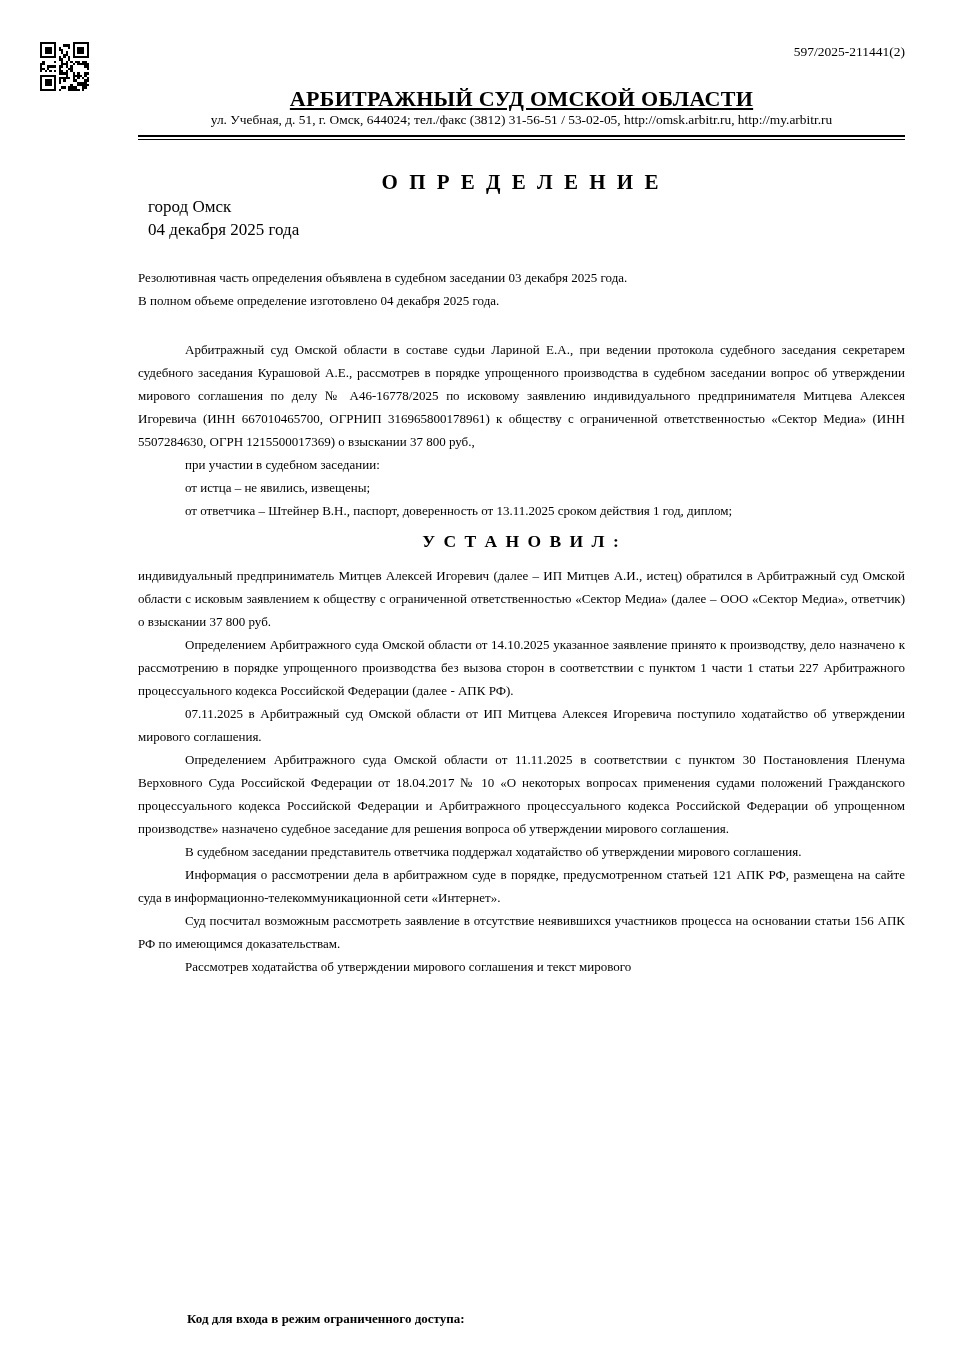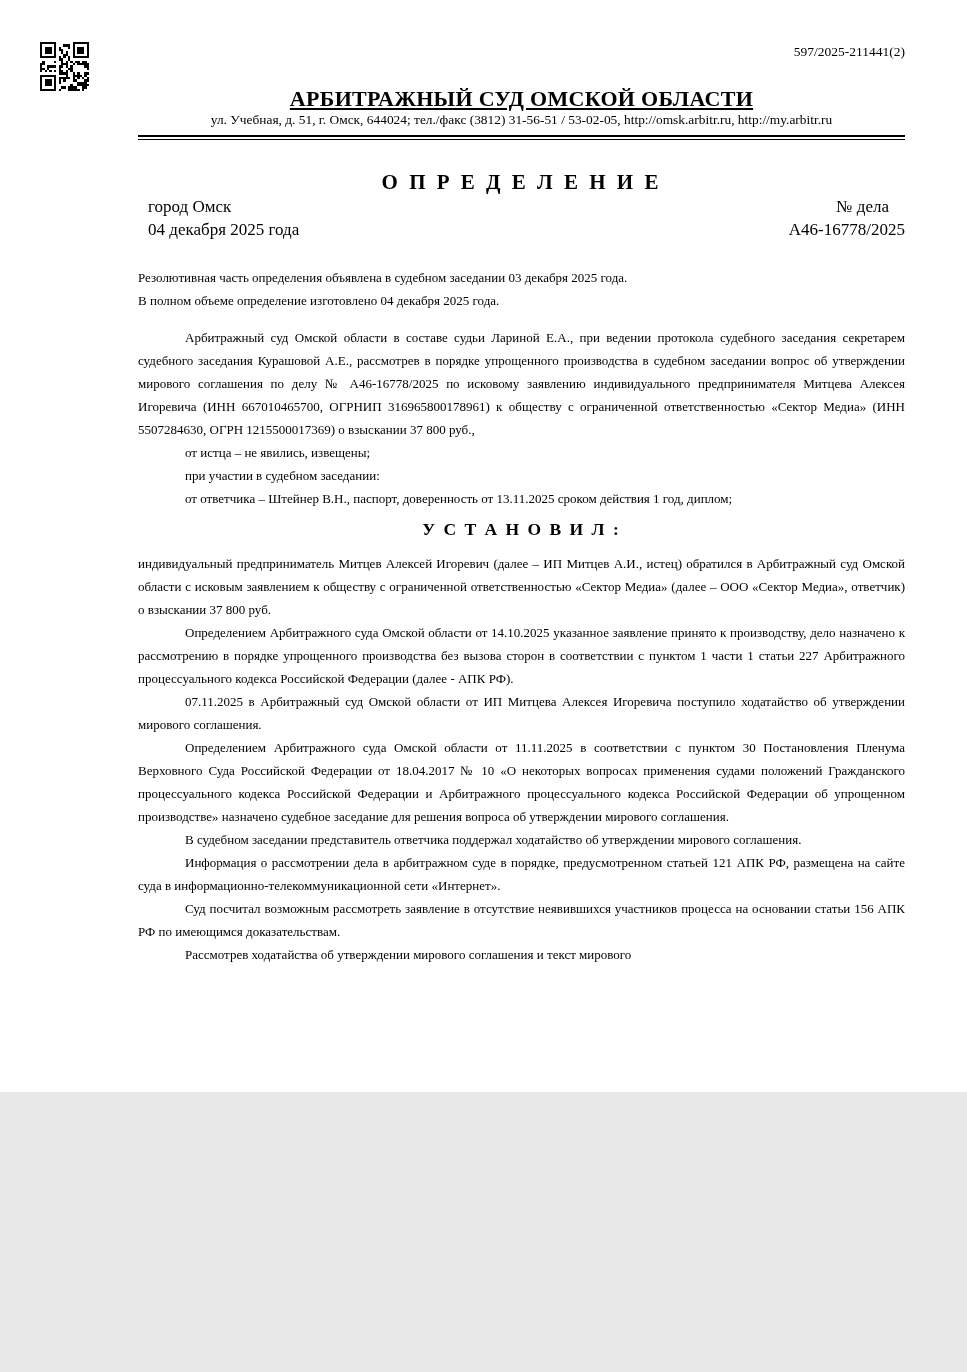--- a/index.html
+++ b/index.html
@@ -1,20 +1,20 @@
 <!DOCTYPE html>
 <html><head>
 <meta charset="utf-8">
 <style>
   * { box-sizing: border-box; }
   html, body { margin: 0; padding: 0; background: #e8e8e8; }
   .page {
     position: relative;
     width: 967px;
-    height: 1092px;
+    height: 1372px;
     margin: 0 auto;
     background: #ffffff;
     color: #000000;
     font-family: "Liberation Serif", "DejaVu Serif", serif;
     overflow: hidden;
   }
   .qr {
     position: absolute;
     left: 40px;
     top: 42px;
@@ -65,21 +65,21 @@
   .case-row {
     display: flex;
     justify-content: space-between;
     font-size: 17px;
     line-height: 23px;
   }
   .case-left { padding-left: 10px; }
   .case-right { text-align: right; }
   .case-label { padding-right: 16px; }
   .intro { margin-top: 25px; }
-  .preamble { margin-top: 14px; font-family: Liberation Serif, serif; }
+  .preamble { margin-top: 26px; font-family: Liberation Serif, serif; }
   .para {
     margin: 0;
     font-size: 13px;
     line-height: 23px;
     text-align: justify;
   }
   .indent { text-indent: 47px; }
   .ustanovil {
     margin: 8px 0 11px 0;
     text-align: center;
@@ -116,35 +116,31 @@
 
     <div class="double-rule"></div>
 
     <h1 class="doc-title">О П Р Е Д Е Л Е Н И Е</h1>
 
     <div class="case-row">
       <div class="case-left">
         <div>город Омск</div>
         <div>04 декабря 2025 года</div>
       </div>
-      <div class="case-right">
-        <div class="case-label">№ дела</div>
-        <div>А46-16778/2025</div>
-      </div>
     </div>
 
     <div class="intro">
       <p class="para">Резолютивная часть определения объявлена в судебном заседании 03 декабря 2025 года.</p>
       <p class="para">В полном объеме определение изготовлено 04 декабря 2025 года.</p>
     </div>
 
     <div class="preamble">
       <p class="para indent">Арбитражный суд Омской области в составе судьи Лариной Е.А., при ведении протокола судебного заседания секретарем судебного заседания Курашовой А.Е., рассмотрев в порядке упрощенного производства в судебном заседании вопрос об утверждении мирового соглашения по делу № А46-16778/2025 по исковому заявлению индивидуального предпринимателя Митцева Алексея Игоревича (ИНН 667010465700, ОГРНИП 316965800178961) к обществу с ограниченной ответственностью «Сектор Медиа» (ИНН 5507284630, ОГРН 1215500017369) о взыскании 37 800 руб.,</p>
+      <p class="para indent">при участии в судебном заседании:</p>
       <p class="para indent">от истца – не явились, извещены;</p>
-      <p class="para indent">при участии в судебном заседании:</p>
       <p class="para indent">от ответчика – Штейнер В.Н., паспорт, доверенность от 13.11.2025 сроком действия 1 год, диплом;</p>
     </div>
 
     <h2 class="ustanovil">У С Т А Н О В И Л :</h2>
 
     <div class="body-paragraphs">
       <p class="para">индивидуальный предприниматель Митцев Алексей Игоревич (далее – ИП Митцев А.И., истец) обратился в Арбитражный суд Омской области с исковым заявлением к обществу с ограниченной ответственностью «Сектор Медиа» (далее – ООО «Сектор Медиа», ответчик) о взыскании 37 800 руб.</p>
       <p class="para indent">Определением Арбитражного суда Омской области от 14.10.2025 указанное заявление принято к производству, дело назначено к рассмотрению в порядке упрощенного производства без вызова сторон в соответствии с пунктом 1 части 1 статьи 227 Арбитражного процессуального кодекса Российской Федерации (далее - АПК РФ).</p>
       <p class="para indent">07.11.2025 в Арбитражный суд Омской области от ИП Митцева Алексея Игоревича поступило ходатайство об утверждении мирового соглашения.</p>
       <p class="para indent">Определением Арбитражного суда Омской области от 11.11.2025 в соответствии с пунктом 30 Постановления Пленума Верховного Суда Российской Федерации от 18.04.2017 № 10 «О некоторых вопросах применения судами положений Гражданского процессуального кодекса Российской Федерации и Арбитражного процессуального кодекса Российской Федерации об упрощенном производстве» назначено судебное заседание для решения вопроса об утверждении мирового соглашения.</p>

